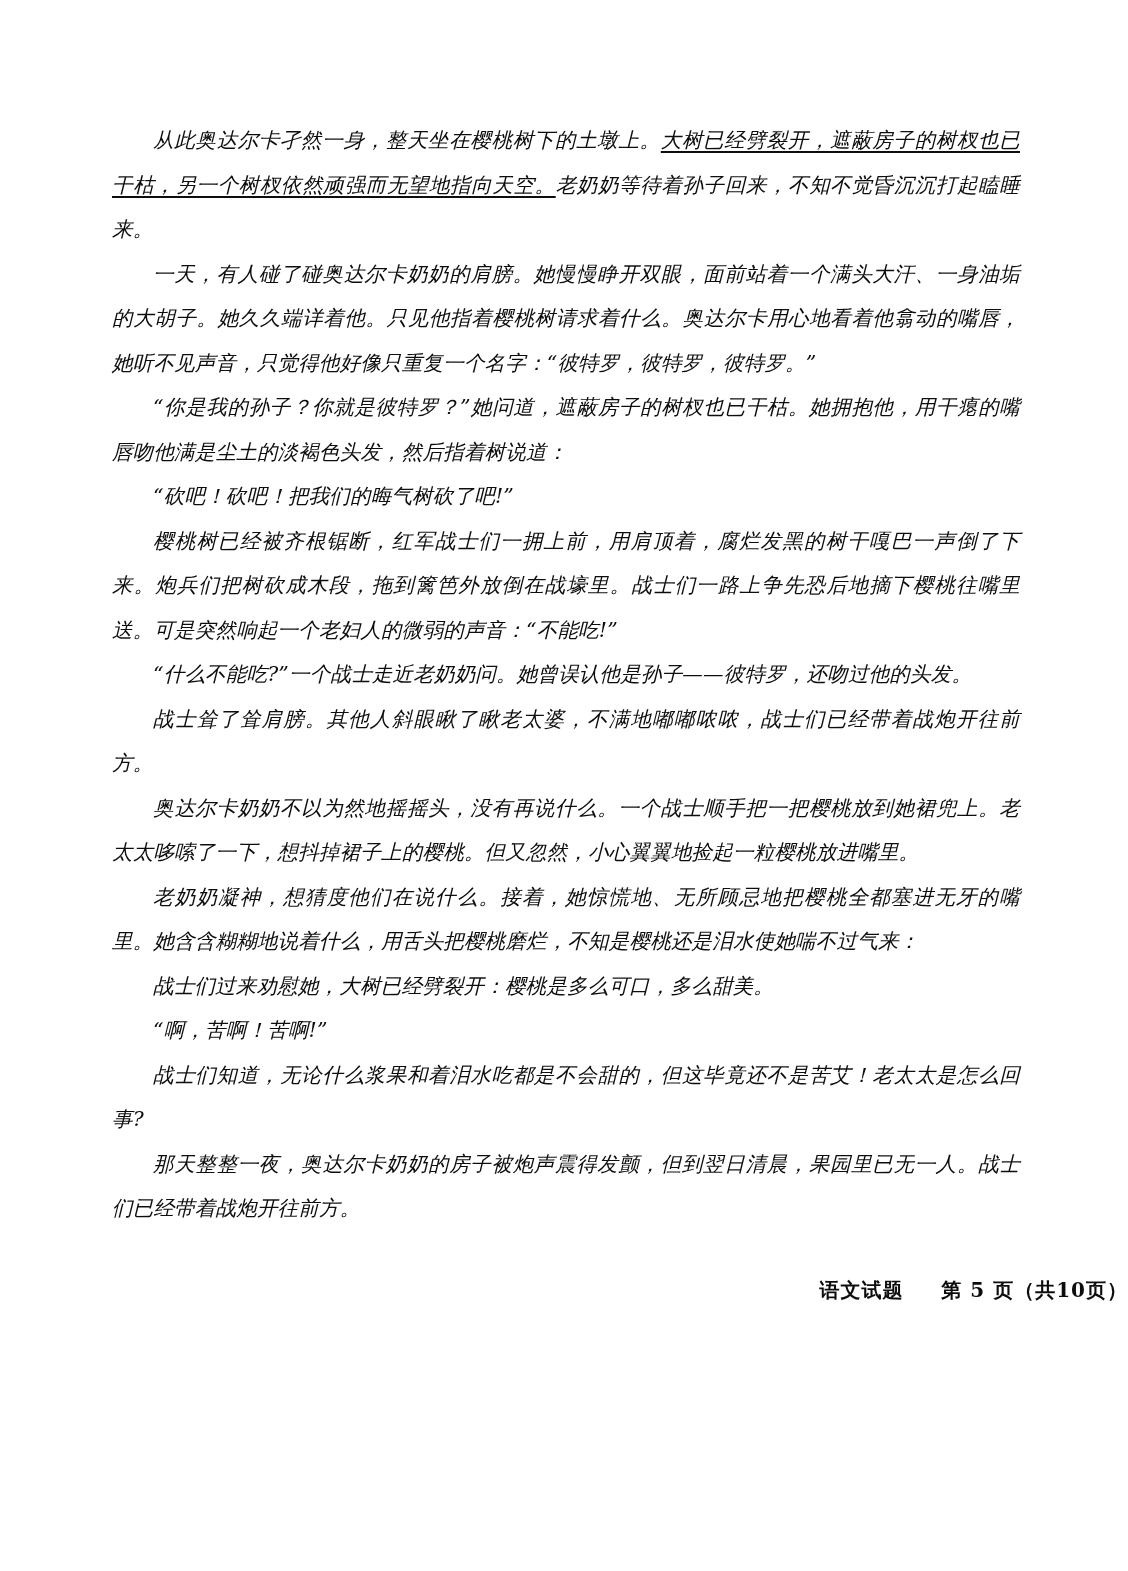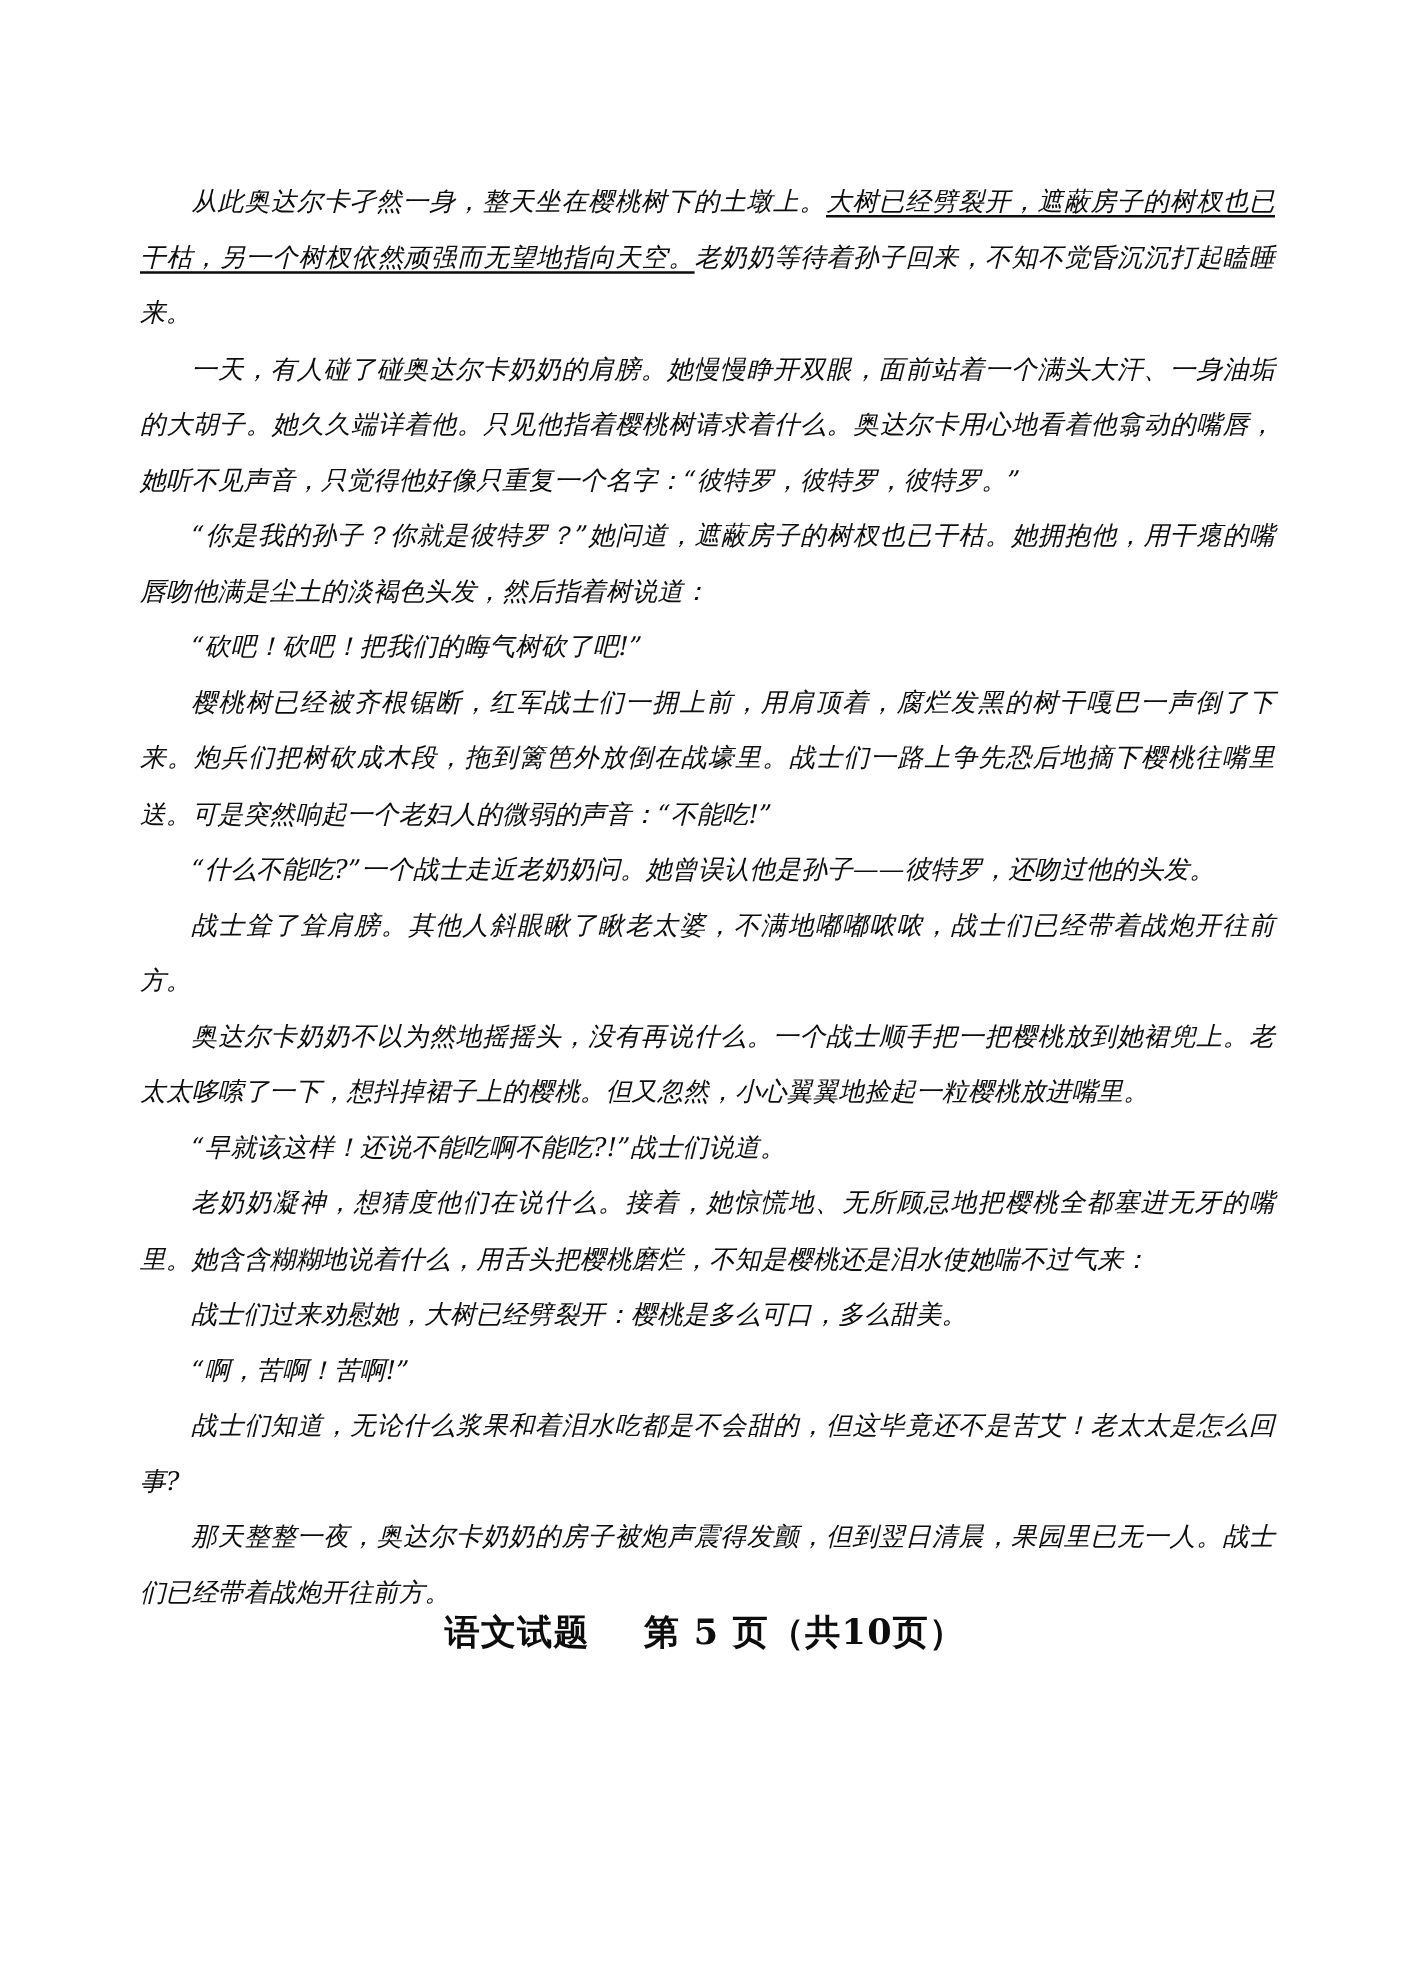--- a/index.html
+++ b/index.html
@@ -15,21 +15,20 @@
     color: #0d0d0d;
   }
   .page {
     position: absolute;
     left: 0;
     top: 0;
     width: 1128px;
     height: 1374px;
     box-sizing: border-box;
     padding: 118px 108px 40px 112px;
-    margin-top: 21px;
   }
   .body-text {
     font-size: 20.5px;
     line-height: 44.5px;
     text-align: justify;
     text-justify: inter-ideograph;
     letter-spacing: 0.2px;
   }
   p.para {
     margin: 0;
@@ -39,23 +38,23 @@
   }
   .underline {
     text-decoration: underline;
     text-underline-offset: 4px;
   }
   .footer {
     position: absolute;
     left: 0;
     right: 0;
     bottom: 70px;
-    text-align: center;
+    text-align: right;
     font-family: "DejaVu Serif", "Liberation Serif", serif;
-    font-size: 28px;
+    font-size: 20px;
     font-weight: 700;
     letter-spacing: 1px;
     color: #0d0d0d;
   }
   .footer .gap {
     display: inline-block;
     width: 22px;
   }
 </style>
 </head>
@@ -64,21 +63,20 @@
 <div class="page">
   <div class="body-text" id="body-text">
       <p class="para"><span>从此奥达尔卡孑然一身，整天坐在樱桃树下的土墩上。</span><span class="underline">大树已经劈裂开，遮蔽房子的树杈也已干枯，另一个树杈依然顽强而无望地指向天空。</span><span>老奶奶等待着孙子回来，不知不觉昏沉沉打起瞌睡来。</span></p>
       <p class="para"><span>一天，有人碰了碰奥达尔卡奶奶的肩膀。她慢慢睁开双眼，面前站着一个满头大汗、一身油垢的大胡子。她久久端详着他。只见他指着樱桃树请求着什么。奥达尔卡用心地看着他翕动的嘴唇，她听不见声音，只觉得他好像只重复一个名字：“彼特罗，彼特罗，彼特罗。”</span></p>
       <p class="para"><span>“你是我的孙子？你就是彼特罗？”她问道，遮蔽房子的树杈也已干枯。她拥抱他，用干瘪的嘴唇吻他满是尘土的淡褐色头发，然后指着树说道：</span></p>
       <p class="para"><span>“砍吧！砍吧！把我们的晦气树砍了吧!”</span></p>
       <p class="para"><span>樱桃树已经被齐根锯断，红军战士们一拥上前，用肩顶着，腐烂发黑的树干嘎巴一声倒了下来。炮兵们把树砍成木段，拖到篱笆外放倒在战壕里。战士们一路上争先恐后地摘下樱桃往嘴里送。可是突然响起一个老妇人的微弱的声音：“不能吃!”</span></p>
       <p class="para"><span>“什么不能吃?”一个战士走近老奶奶问。她曾误认他是孙子——彼特罗，还吻过他的头发。</span></p>
       <p class="para"><span>战士耸了耸肩膀。其他人斜眼瞅了瞅老太婆，不满地嘟嘟哝哝，战士们已经带着战炮开往前方。</span></p>
       <p class="para"><span>奥达尔卡奶奶不以为然地摇摇头，没有再说什么。一个战士顺手把一把樱桃放到她裙兜上。老太太哆嗦了一下，想抖掉裙子上的樱桃。但又忽然，小心翼翼地捡起一粒樱桃放进嘴里。</span></p>
-      <p class="para"><span>“早就该这样！还说不能吃啊不能吃?!”战士们说道。</span></p>
       <p class="para"><span>老奶奶凝神，想猜度他们在说什么。接着，她惊慌地、无所顾忌地把樱桃全都塞进无牙的嘴里。她含含糊糊地说着什么，用舌头把樱桃磨烂，不知是樱桃还是泪水使她喘不过气来：</span></p>
       <p class="para"><span>战士们过来劝慰她，大树已经劈裂开：樱桃是多么可口，多么甜美。</span></p>
       <p class="para"><span>“啊，苦啊！苦啊!”</span></p>
       <p class="para"><span>战士们知道，无论什么浆果和着泪水吃都是不会甜的，但这毕竟还不是苦艾！老太太是怎么回事?</span></p>
       <p class="para"><span>那天整整一夜，奥达尔卡奶奶的房子被炮声震得发颤，但到翌日清晨，果园里已无一人。战士们已经带着战炮开往前方。</span></p>
     </div>
   <div class="footer">
     <span>语文试题</span>
     <span class="gap"></span>
     <span>第 5 页（共10页）</span>

